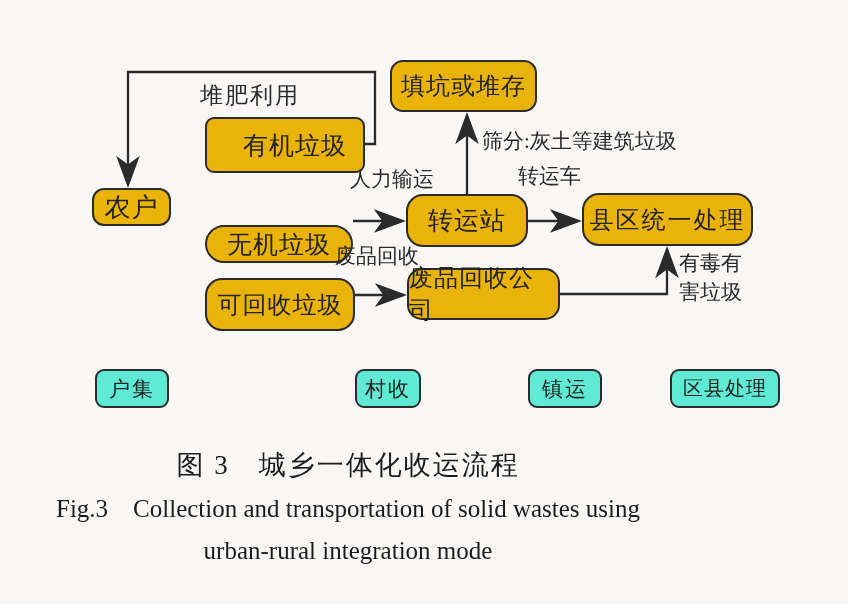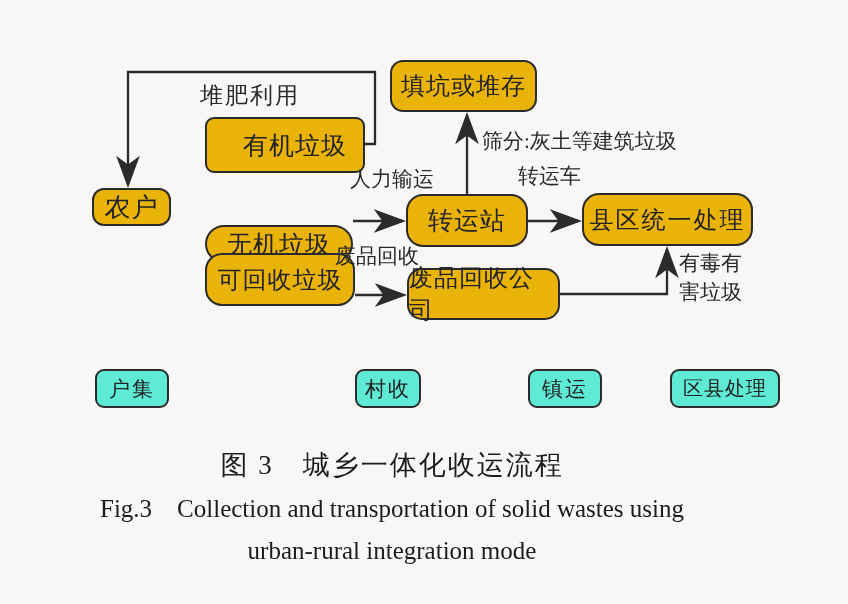--- a/index.html
+++ b/index.html
@@ -18,21 +18,21 @@
     border:2.3px solid #2b2b2b;
     background:#eab308;
     border-radius:14px;
     display:flex;align-items:center;justify-content:center;
     font-size:25px;letter-spacing:1px;color:#222;
     box-sizing:border-box;
   }
   #b-farmer{left:92px;top:188px;width:79px;height:38px;border-radius:12px;font-size:26px;}
   #b-organic{left:205px;top:117px;width:160px;height:56px;border-radius:9px;padding-left:20px;}
   #b-inorganic{left:205px;top:194px;width:148px;height:38px;border-radius:26px;margin-top:31px;}
-  #b-recyclable{left:205px;top:253px;width:150px;height:53px;border-radius:17px;font-size:24px;}
+  #b-recyclable{left:205px;top:278px;width:150px;height:53px;border-radius:17px;font-size:24px;}
   #b-landfill{left:390px;top:60px;width:147px;height:52px;border-radius:13px;font-size:24px;}
   #b-station{left:406px;top:194px;width:122px;height:53px;border-radius:17px;}
   #b-county{left:582px;top:193px;width:171px;height:53px;border-radius:17px;font-size:24px;letter-spacing:2px;}
   #b-company{left:407px;top:268px;width:153px;height:52px;border-radius:15px;font-size:24px;}
 
   .stage{
     position:absolute;z-index:2;
     border:2.2px solid #2b2b2b;background:#5eead4;border-radius:9px;
     display:flex;align-items:center;justify-content:center;
     font-size:21px;letter-spacing:2px;color:#222;box-sizing:border-box;
@@ -44,21 +44,21 @@
   #b-quxian{left:670px;top:369px;width:110px;font-size:20px;letter-spacing:1px;}
 
   .lbl{position:absolute;z-index:3;font-size:21px;color:#2a2a2a;white-space:nowrap;}
   #l-compost{left:200px;top:80px;font-size:23px;letter-spacing:2px;}
   #l-manual{left:350px;top:165px;}
   #l-screen{left:482px;top:127px;}
   #l-vehicle{left:518px;top:162px;}
   #l-recycle{left:335px;top:242px;}
   #l-hazard{left:679px;top:249px;line-height:29px;}
 
-  .cap{position:absolute;left:0;width:696px;text-align:center;z-index:3;color:#1c1c1c;margin-left:44px;}
+  .cap{position:absolute;left:0;width:696px;text-align:center;z-index:3;color:#1c1c1c;}
   #cap-zh{top:447px;font-size:27px;letter-spacing:2px;}
   #cap-en1{top:495px;font-size:25px;}
   #cap-en2{top:537px;font-size:25px;font-family:Liberation Serif, serif;}
 </style>
 </head>
 <body>
 
 <div id="figure">
 
   <svg id="arrows" width="848" height="604" viewBox="0 0 848 604">

